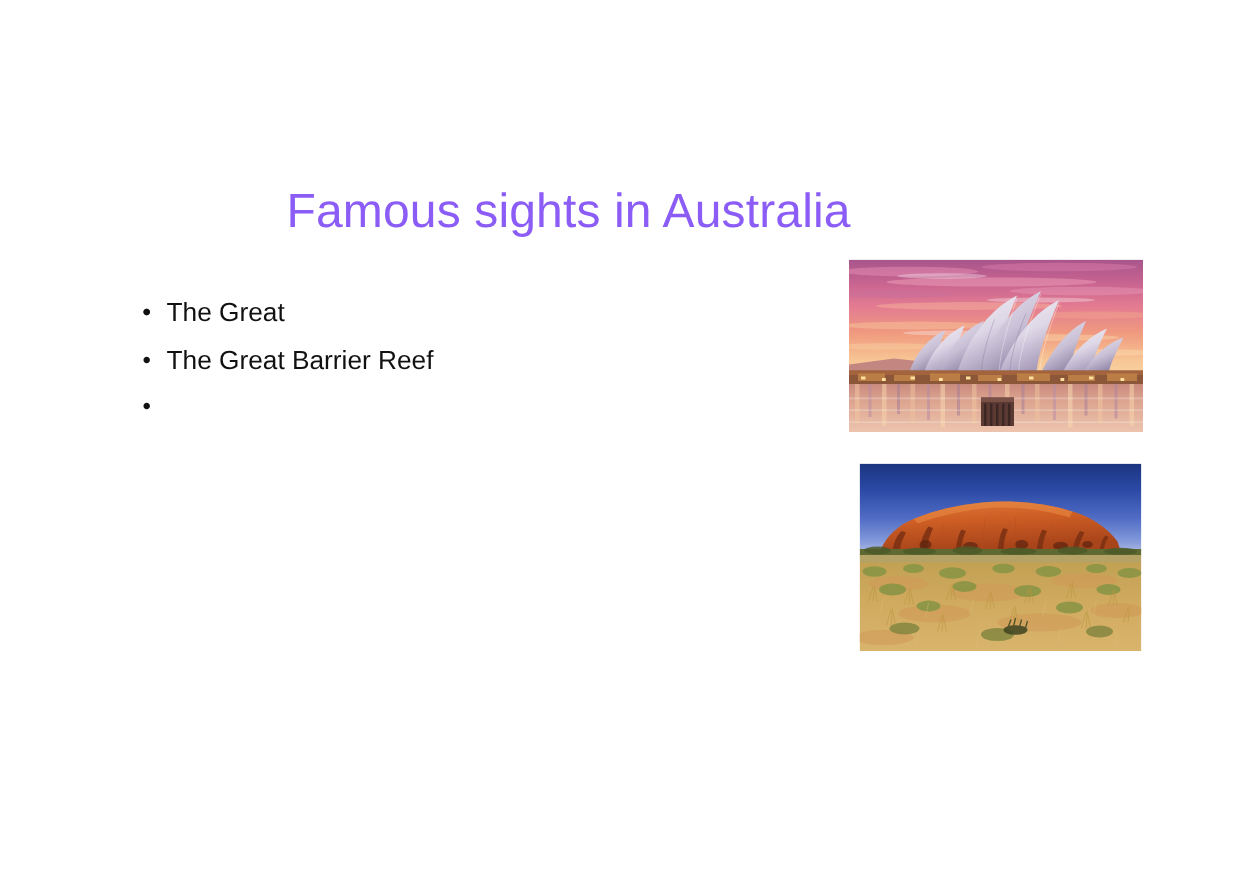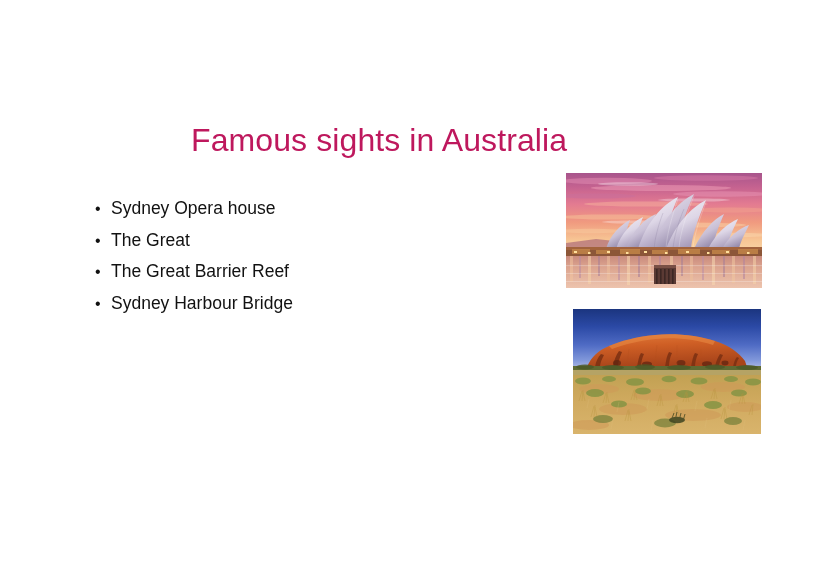--- a/index.html
+++ b/index.html
@@ -23,21 +23,21 @@
   }
 
   
   .slide-title {
     position: absolute;
     left: 191px;
     top: 120px;
     font-size: 32px;
     font-weight: 300;
     letter-spacing: 0.1px;
-    color: #be185d;
+    color: #8b5cf6;
     white-space: nowrap;
     line-height: 1.3;
   }
 
   
   .bullet-list {
     position: absolute;
     left: 94px;
     top: 193px;
     list-style: none;
@@ -91,33 +91,31 @@
 </head>
 <body>
 
 <div class="slide">
 
   <div class="slide-title">Famous sights in Australia</div>
 
   <ul class="bullet-list">
     <li class="bullet-item">
       <span class="bullet-dot">•</span>
-      <span>Sydney Opera house</span>
     </li>
     <li class="bullet-item">
       <span class="bullet-dot">•</span>
       <span>The Great</span>
     </li>
     <li class="bullet-item">
       <span class="bullet-dot">•</span>
       <span>The Great Barrier Reef</span>
     </li>
     <li class="bullet-item">
       <span class="bullet-dot">•</span>
-      <span>Sydney Harbour Bridge</span>
     </li>
   </ul>
 
   <div class="photo" id="photo-opera" title="Sydney Opera House at sunset with pink sky and harbour reflections">
     <svg viewBox="0 0 196 115" preserveAspectRatio="none">
       <defs>
         <linearGradient id="operaSky" x1="0" y1="0" x2="0" y2="1">
           <stop offset="0%" stop-color="#a8558c"></stop>
           <stop offset="18%" stop-color="#c66390"></stop>
           <stop offset="38%" stop-color="#e37b91"></stop>

